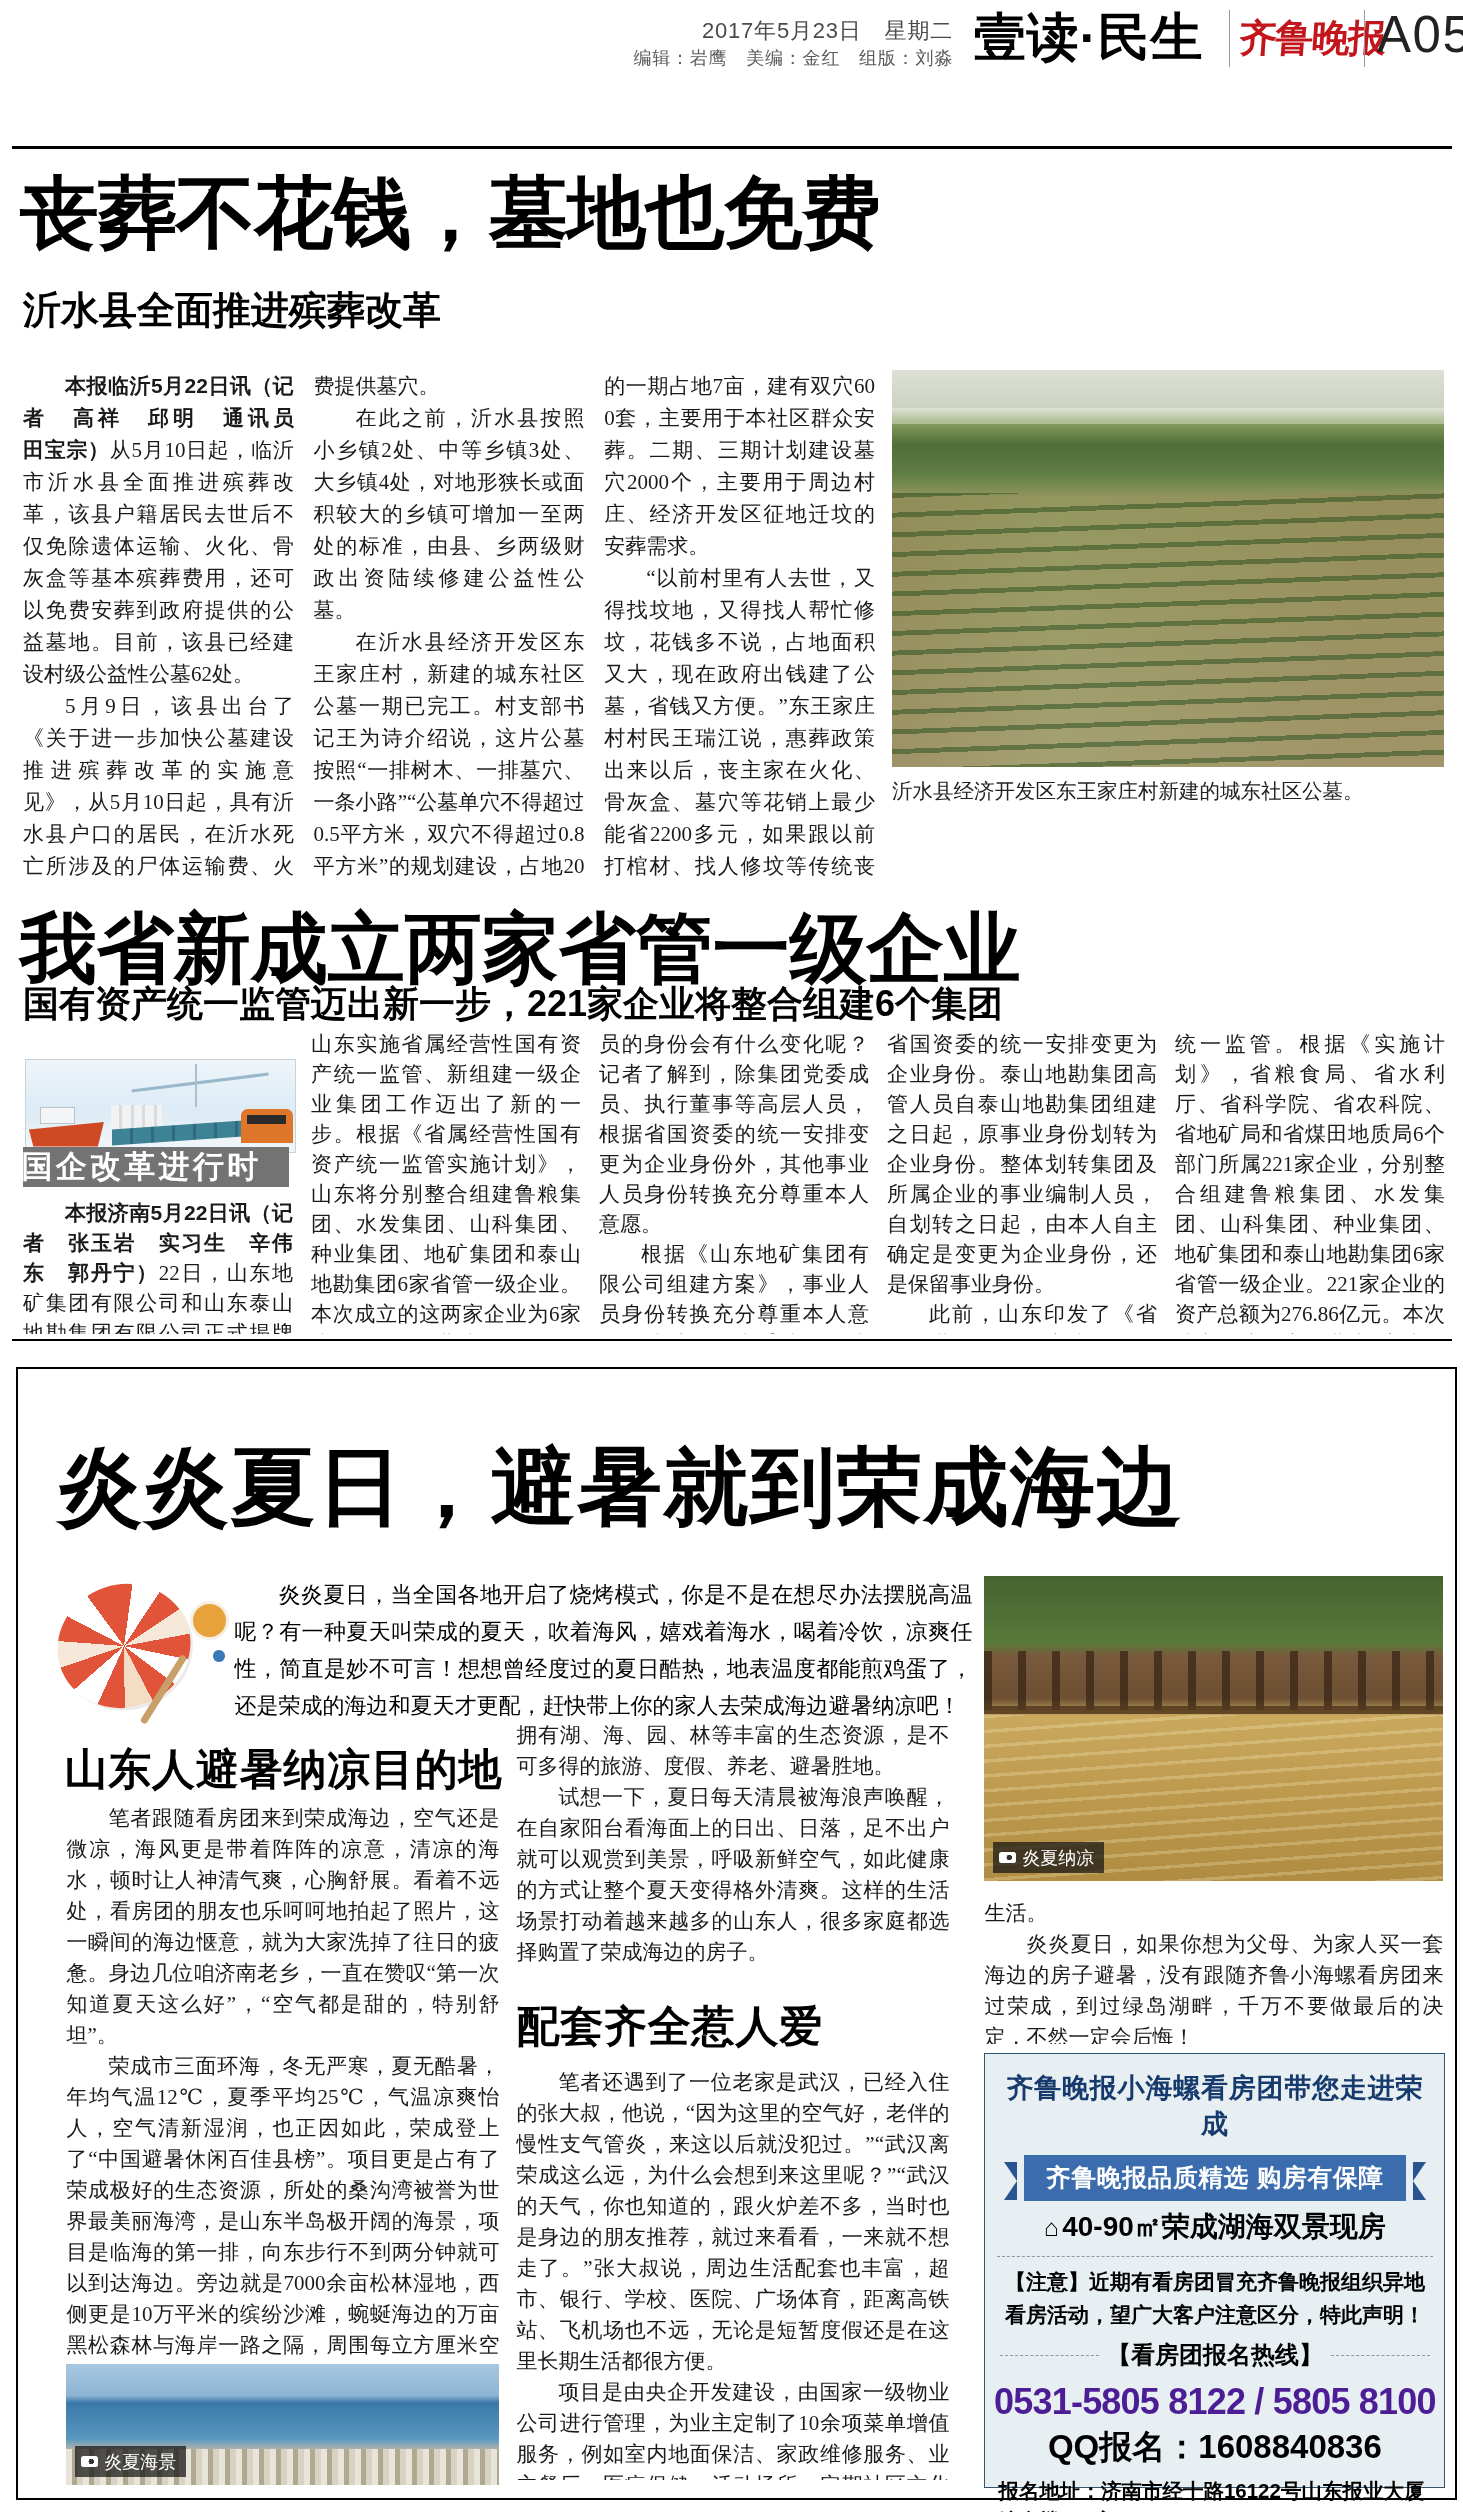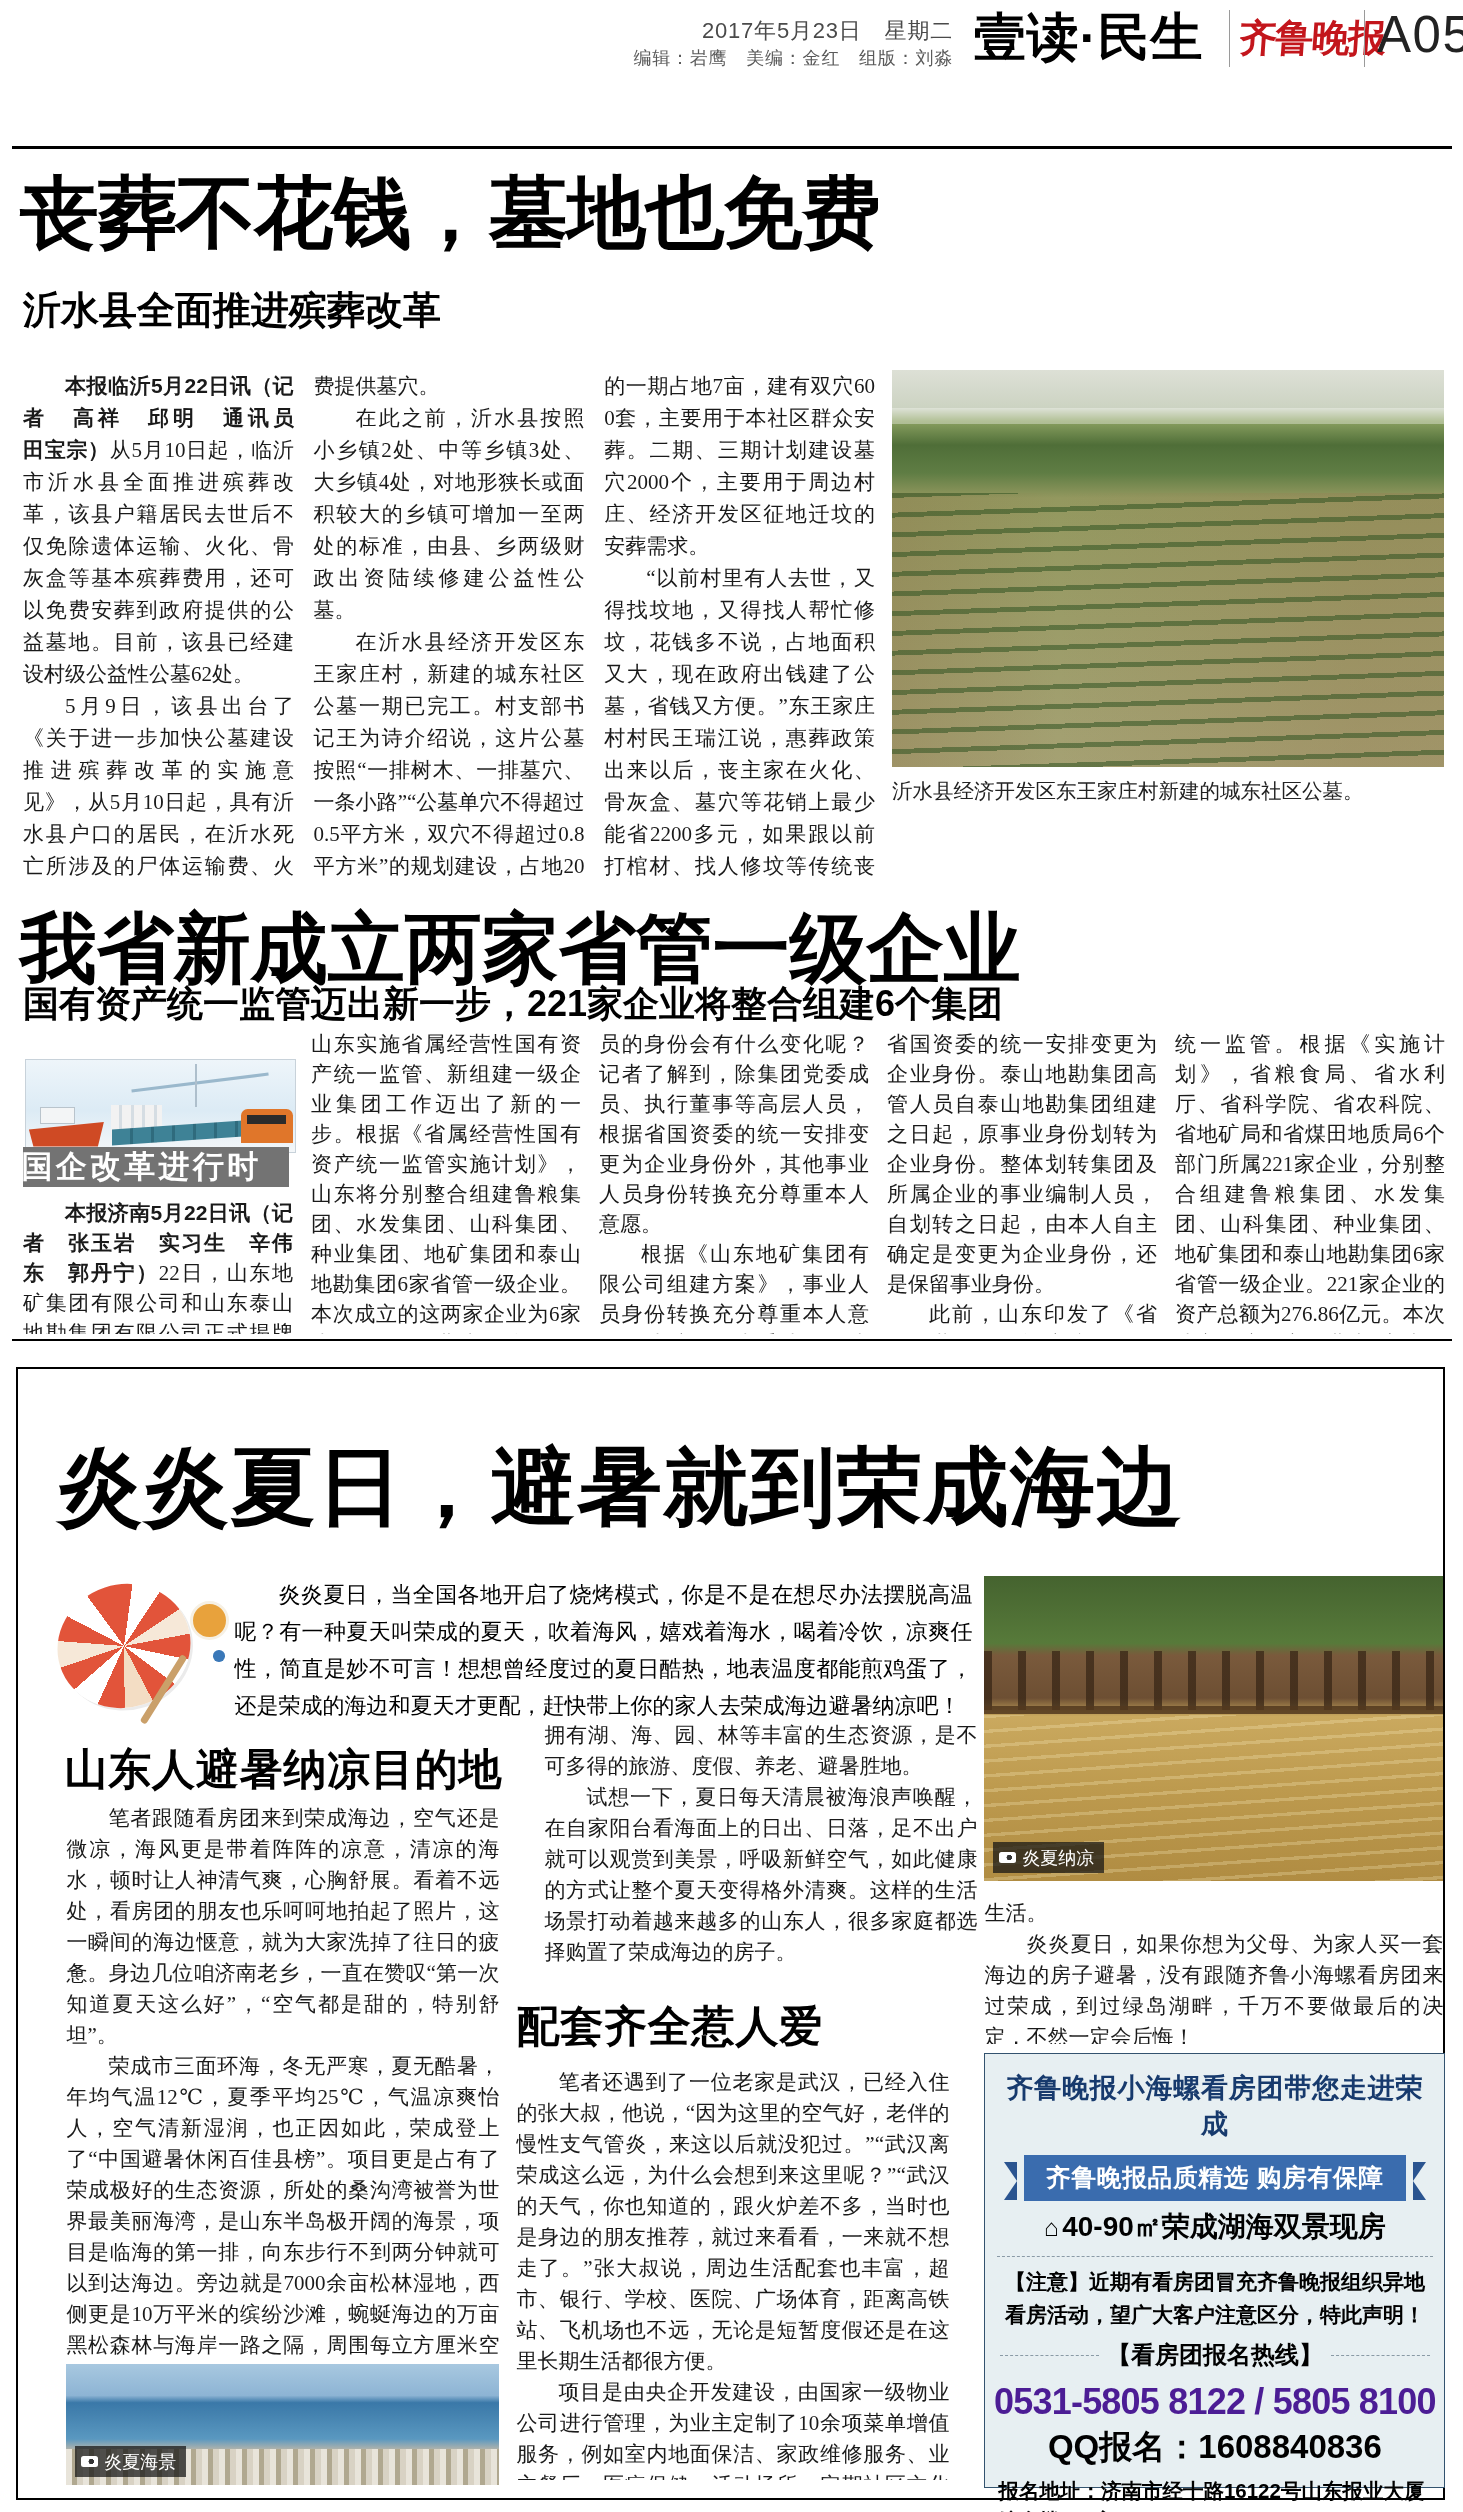--- a/index.html
+++ b/index.html
@@ -56,21 +56,21 @@
   .c-cars{position:absolute;right:52px;bottom:9.8px;width:131px;height:16.4px;transform:skewY(-4deg);
           background:repeating-linear-gradient(90deg,#3e8296 0 18px,#2f6b7d 18px 21px);}
   .c-train{position:absolute;right:1.6px;bottom:8.2px;width:52px;height:34px;background:#e0762a;border-radius:6.6px 6.6px 0 0;}
   .c-win{position:absolute;right:8.2px;bottom:28px;width:39px;height:8.2px;background:#2b2b2b;}
   .kicker{position:absolute;top:118px;left:-9.8px;width:259px;background:#737373;color:#fff;
           font-family:"Liberation Sans","DejaVu Sans",sans-serif;font-weight:bold;font-size:31px;
           letter-spacing:3.3px;padding:4.9px 8.2px;}
   .a2c1-text{position:absolute;top:169px;left:0;width:270px;}
 
   
-  .feature{position:absolute;left:16.4px;top:1367px;width:1425px;height:1129px;border:2.5px solid #000;background:#fff;}
+  .feature{position:absolute;left:16.4px;top:1367px;width:1425px;height:1129px;border:2.5px solid #000;background:#fff;padding-left:12px;}
   .f-head{position:absolute;left:39px;top:61px;margin:0;font-size:85px;font-weight:900;color:#000;
           letter-spacing:1.6px;white-space:nowrap;}
   .umb{position:absolute;left:34px;top:202px;width:175px;height:166px;}
   .umb-canopy{position:absolute;left:4.9px;top:8.2px;width:134px;height:134px;border-radius:50%;
       background:conic-gradient(#e2543a 0 24deg,#fff 24deg 49deg,#e2543a 49deg 73deg,#f6e8d8 73deg 98deg,
                  #e2543a 98deg 122deg,#fff 122deg 147deg,#e2543a 147deg 171deg,#f3ddc4 171deg 196deg,
                  #e2543a 196deg 220deg,#fff 220deg 245deg,#e2543a 245deg 269deg,#f6e8d8 269deg 294deg,
                  #e2543a 294deg 318deg,#fff 318deg 343deg,#e2543a 343deg 360deg);
       transform:rotate(-18deg) scaleY(.92);box-shadow:1.6px 3.3px 0 rgba(0,0,0,.08);}
   .umb-pole{position:absolute;left:108px;top:79px;width:7.4px;height:79px;background:#caa06a;transform:rotate(32deg);border-radius:3.3px;}
@@ -91,21 +91,21 @@
   .cam{display:inline-block;width:16.4px;height:11.5px;border-radius:2.5px;
        background:radial-gradient(circle at 60% 50%,#333 2.5px,#fff 2.9px);}
   .f-col3{position:absolute;left:966px;top:529px;width:459px;height:146px;overflow:hidden;
           font-size:21px;line-height:31px;color:#1a1a1a;}
   .s-title{position:absolute;margin:0;font-size:43px;font-weight:900;color:#000;letter-spacing:0.8px;}
   .t1{left:46px;top:372px;}
   .t2{left:498px;top:629px;}
   .f-col1{position:absolute;left:48px;top:434px;width:433px;height:552px;overflow:hidden;
           font-size:21px;line-height:31px;color:#1a1a1a;}
   .f-col2a{position:absolute;left:498px;top:351px;width:433px;height:270px;overflow:hidden;
-           font-size:21px;line-height:31px;color:#1a1a1a;margin-left:28px;}
+           font-size:21px;line-height:31px;color:#1a1a1a;}
   .f-col2b{position:absolute;left:498px;top:698px;width:433px;height:413px;overflow:hidden;
            font-size:21px;line-height:31px;color:#1a1a1a;}
   .f-photo-l{position:absolute;left:48px;top:995px;width:433px;height:121px;overflow:hidden;
       background:linear-gradient(180deg,#a8c8e0 0%,#8db4d4 26%,#3a78a8 32%,#5a98c0 62%,#c0b8a8 72%,#cfc6b2 100%);}
   .f-photo-l .town{position:absolute;left:0;right:0;bottom:0;height:36px;
       background:repeating-linear-gradient(90deg,#e8e4da 0 5.7px,#b0a890 5.7px 10.7px,#d8d2c4 10.7px 17px);}
 
   
   .ad{position:absolute;left:966px;top:684px;width:459px;height:433px;background:#e7eff2;border:1.6px solid #33536f;
       z-index:0;font-family:"Liberation Sans","DejaVu Sans",sans-serif;}

